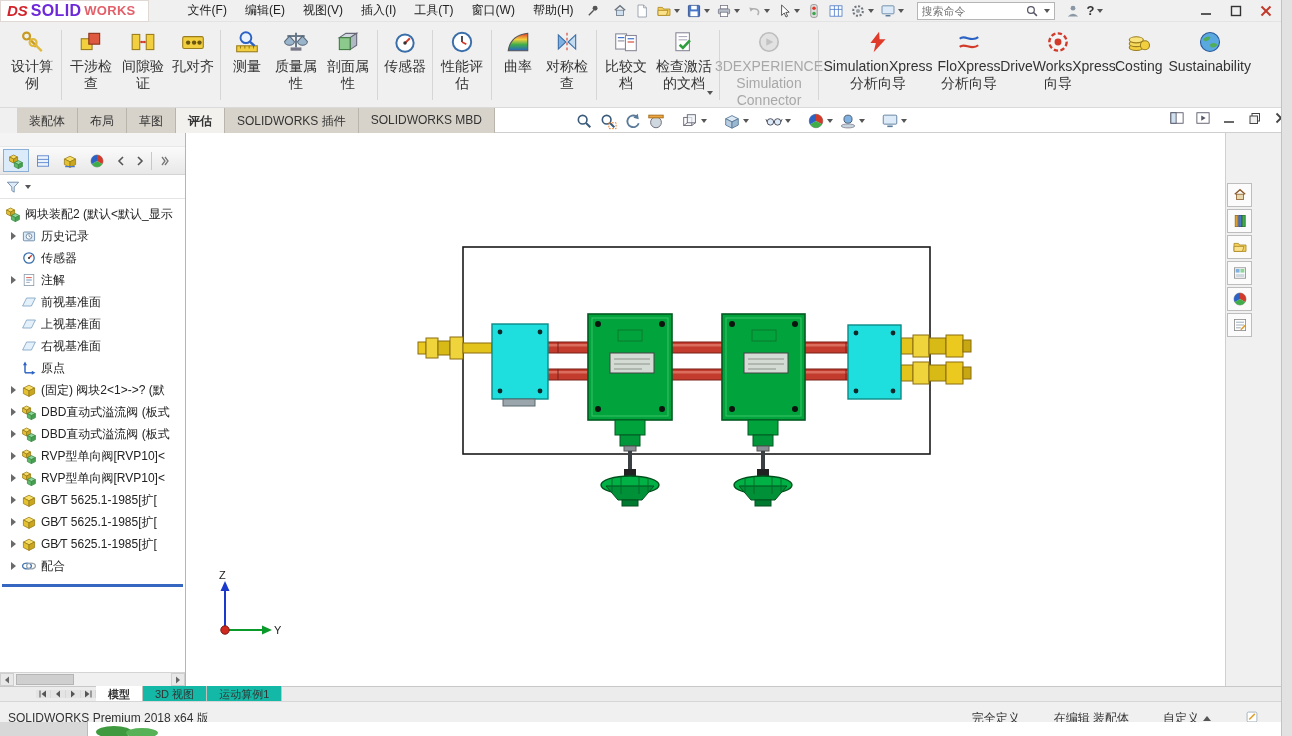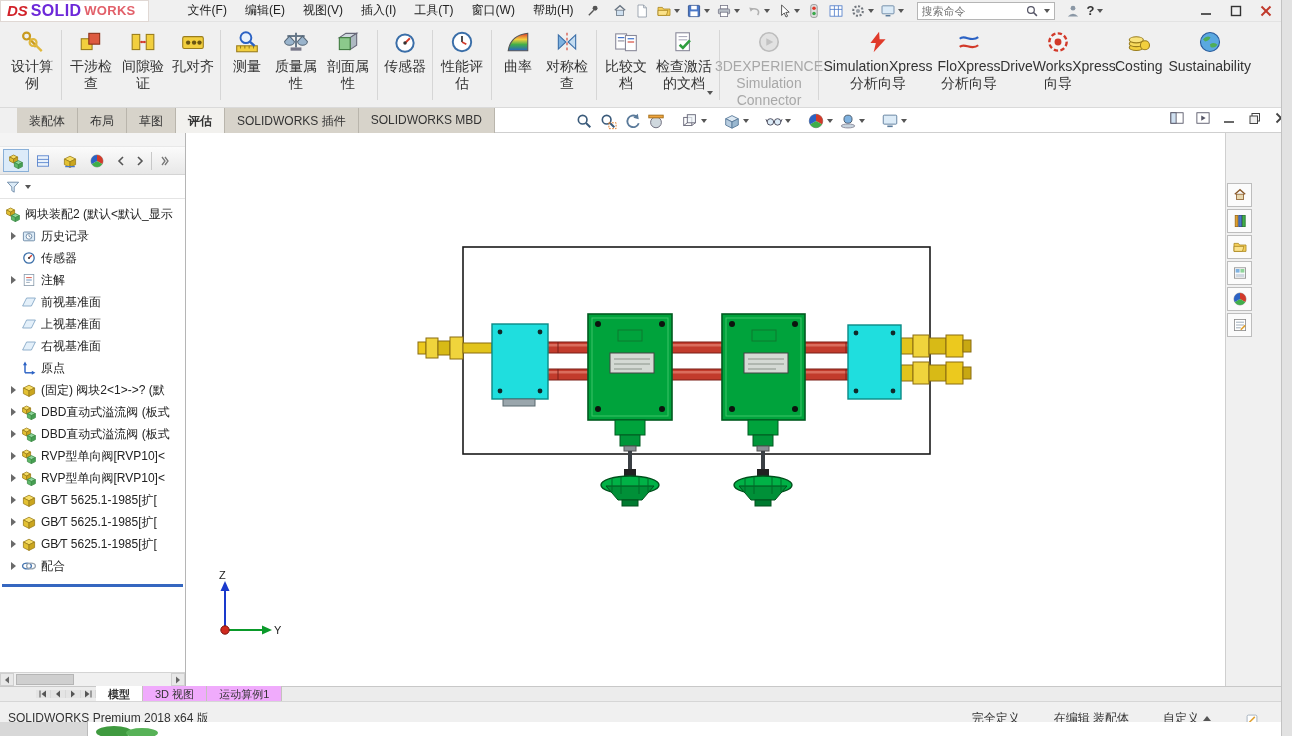--- a/index.html
+++ b/index.html
@@ -69,26 +69,26 @@
 .phscroll{height:14px;background:#f0f0f0;border-top:1px solid #d4d4d4;display:flex;align-items:center;margin-top:auto}
 .sbarr{width:14px;height:13px;display:flex;align-items:center;justify-content:center;background:#e8e8e8;border:1px solid #cfcfcf}
 .sbtrack{flex:1;height:13px;position:relative;background:#f0f0f0}
 .sbthumb{position:absolute;left:2px;top:1px;width:58px;height:11px;background:#cfcfcf;border:1px solid #b5b5b5}
 .viewport{position:absolute;left:186px;top:0;width:1067px;height:553px;background:#fff;overflow:hidden}
 .taskpane{position:absolute;right:0;top:0;width:28px;height:553px;background:#f0f0f0;border-left:1px solid #cfcfcf;display:flex;flex-direction:column;align-items:center;padding-top:50px;gap:2px}
 .tpbtn{width:25px;height:24px;border:1px solid #bdbdbd;background:#fbfbfb;display:flex;align-items:center;justify-content:center}
 
 .modeltabs{position:absolute;left:0;top:686px;width:1281px;height:15px;background:#ececec;border-top:1px solid #c8c8c8;display:flex;align-items:center;font-size:11px}
 .mnav{width:15px;display:flex;align-items:center;justify-content:center;border-right:1px solid #d8d8d8;background:#e4e4e4}
-.mtab{padding:1px 12px 0;display:flex;align-items:center;background:#f0abfc;border-right:1px solid #c4c2bd;color:#333}
+.mtab{padding:1px 12px 0;display:flex;align-items:center;background:#14b8a6;border-right:1px solid #c4c2bd;color:#333}
 .mtab.active{background:#fff;font-weight:bold}
 .mspace{width:36px;background:#e4e4e4;border-right:1px solid #d8d8d8}
 
 .statusbar{position:absolute;left:0;top:701px;width:1281px;height:34px;background:#f0f0f0;border-top:1px solid #d6d6d6;display:flex;align-items:center;padding:0 8px;color:#333}
-.sbright{margin-left:auto;display:flex;align-items:flex-end;gap:34px;margin-right:14px}
+.sbright{margin-left:auto;display:flex;align-items:flex-start;gap:34px;margin-right:14px}
 .cstm{display:flex;align-items:center;gap:4px}
 .ddup{width:0;height:0;border-left:4px solid transparent;border-right:4px solid transparent;border-bottom:5px solid #555}
 
 .outr{position:absolute;left:1281px;top:0;width:11px;height:736px;background:#e2e2e2;border-left:1px solid #c2c2c2}
 .outb{position:absolute;left:0;top:722px;width:1281px;height:14px;background:#fff}
 .outb .gray{position:absolute;left:0;top:0;width:88px;height:14px;background:#d8d8d8;border-right:1px solid #bbb}
 .glyph-q{font-weight:bold;color:#333;font-size:13px}
 </style>
 </head>
 <body>

